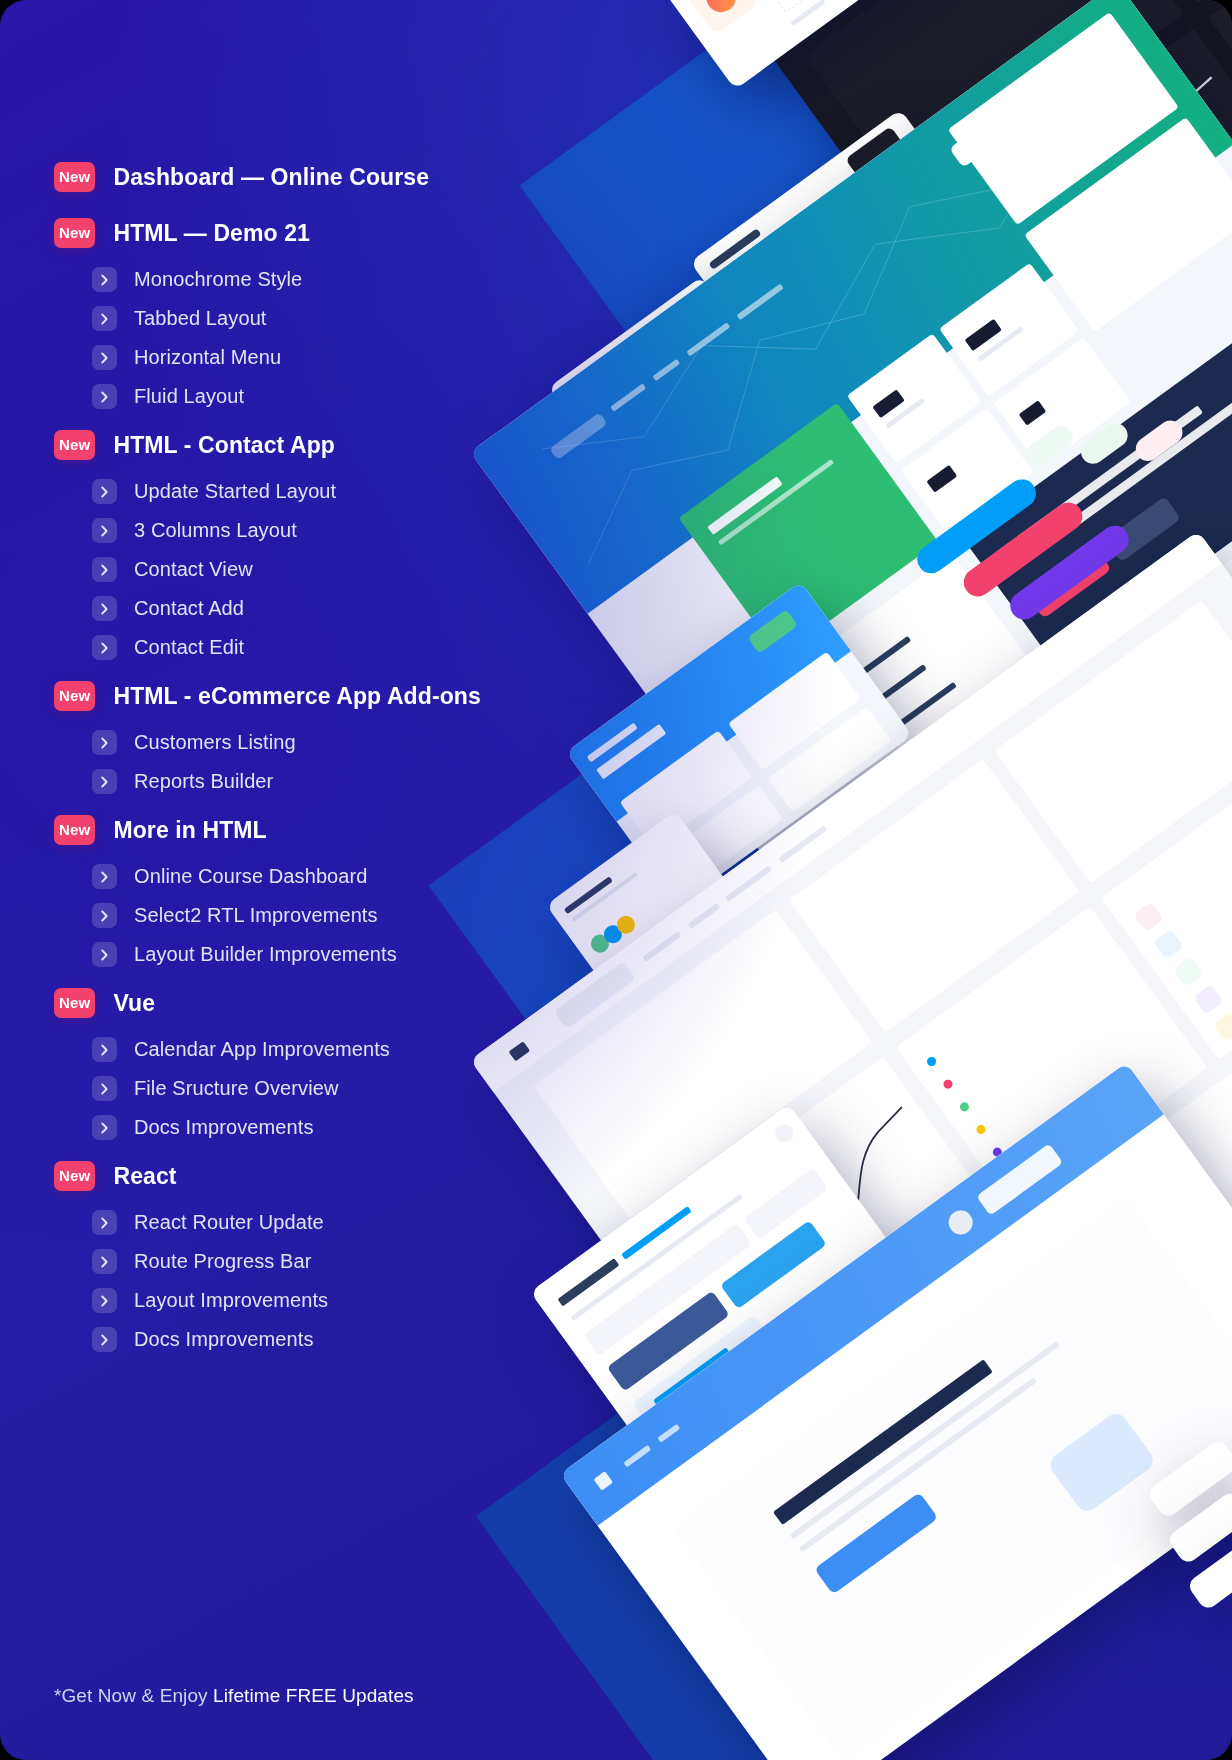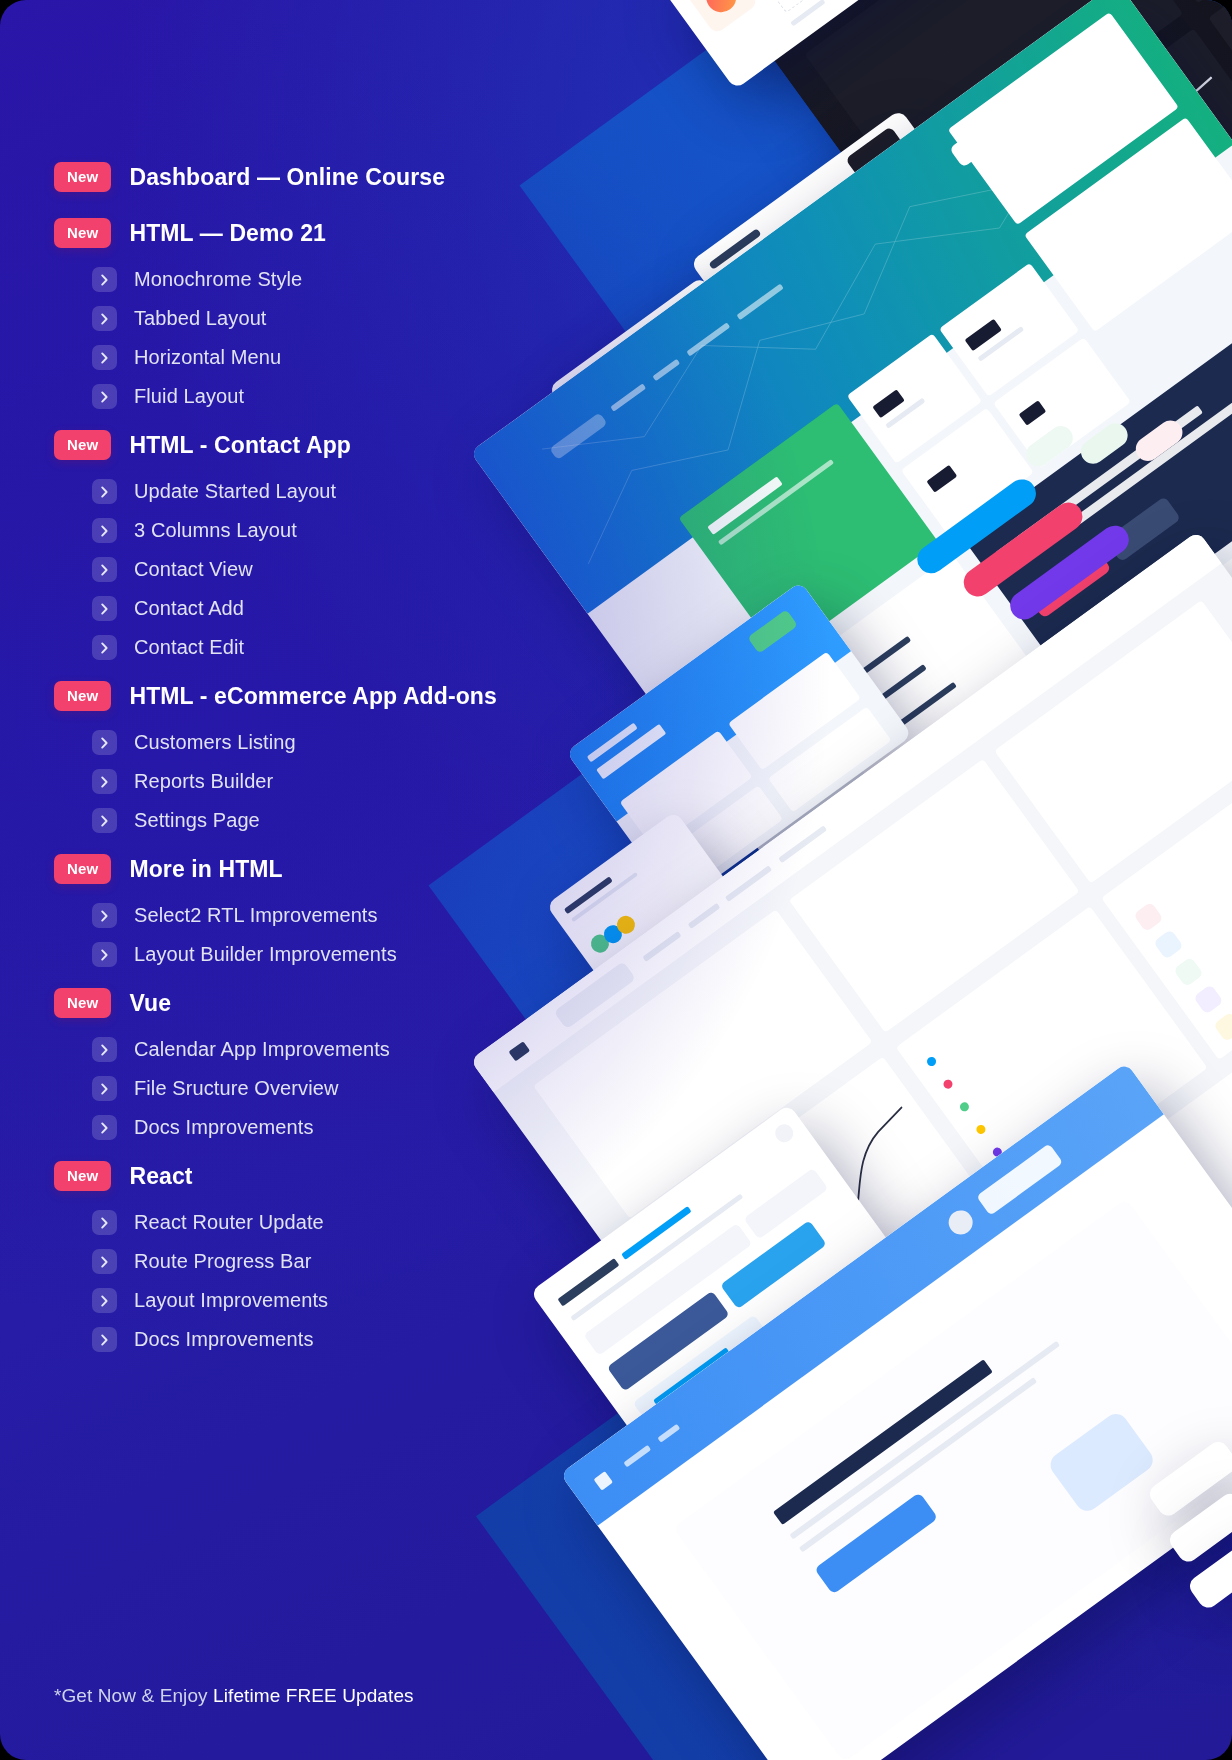--- a/index.html
+++ b/index.html
@@ -45,21 +45,21 @@
   .date-pill{
     border:2px dashed rgba(255,255,255,.42); border-radius:10px;
     padding:15px 20px 16px; color:#fff; font-size:17px; font-weight:bold; line-height:1;
   }
 
   .list{ position:absolute; left:54px; top:160px; width:575px; }
 
   .group-row{ display:flex; align-items:center; gap:18px; margin:0 0 10px 0; height:34px; }
   .badge-new{
     background:#f1416c; color:#fff; font-size:15px; font-weight:bold;
-    border-radius:7px; padding:7px 13px 8px; line-height:1; letter-spacing:.2px;
+    border-radius:7px; padding:7px 5px 8px; line-height:1; letter-spacing:.2px;
     box-shadow:0 3px 10px rgba(160,20,55,.22);
   }
   .group-title{ color:#ffffff; font-size:23px; font-weight:bold; letter-spacing:.1px; }
 
   .sub-row{ display:flex; align-items:center; gap:17px; height:39px; padding-left:38px; }
   .chev{
     width:25px; height:25px; border-radius:7px;
     background:rgba(255,255,255,.17);
     display:flex; align-items:center; justify-content:center; flex:0 0 auto;
   }
@@ -403,32 +403,32 @@
           <span class="sub-label">Customers Listing</span>
         </div>
         <div class="sub-row">
           <span class="chev">
             <svg width="9" height="12" viewBox="0 0 9 12" fill="none">
               <path d="M2.2 1.4L6.6 6L2.2 10.6" stroke="#e6e8f8" stroke-width="1.9" stroke-linecap="round" stroke-linejoin="round"></path>
             </svg>
           </span>
           <span class="sub-label">Reports Builder</span>
         </div>
-        <div class="sub-row">
-          <span class="chev">
-            <svg width="9" height="12" viewBox="0 0 9 12" fill="none">
-              <path d="M2.2 1.4L6.6 6L2.2 10.6" stroke="#e6e8f8" stroke-width="1.9" stroke-linecap="round" stroke-linejoin="round"></path>
-            </svg>
-          </span>
-          <span class="sub-label">Settings Page</span>
-        </div>
         <div class="spacer"></div>
         <div class="group-row">
           <span class="badge-new">New</span>
           <span class="group-title">More in HTML</span>
+        </div>
+        <div class="sub-row">
+          <span class="chev">
+            <svg width="9" height="12" viewBox="0 0 9 12" fill="none">
+              <path d="M2.2 1.4L6.6 6L2.2 10.6" stroke="#e6e8f8" stroke-width="1.9" stroke-linecap="round" stroke-linejoin="round"></path>
+            </svg>
+          </span>
+          <span class="sub-label">Online Course Dashboard</span>
         </div>
         <div class="sub-row">
           <span class="chev">
             <svg width="9" height="12" viewBox="0 0 9 12" fill="none">
               <path d="M2.2 1.4L6.6 6L2.2 10.6" stroke="#e6e8f8" stroke-width="1.9" stroke-linecap="round" stroke-linejoin="round"></path>
             </svg>
           </span>
           <span class="sub-label">Select2 RTL Improvements</span>
         </div>
         <div class="sub-row">

